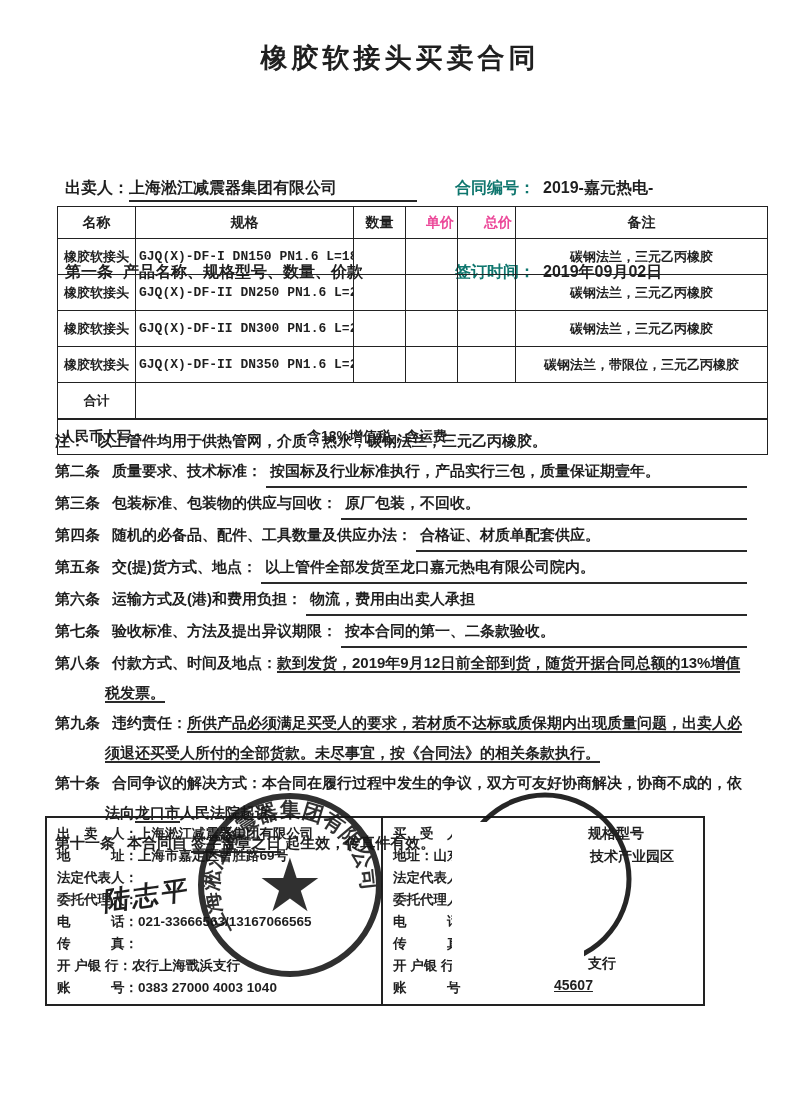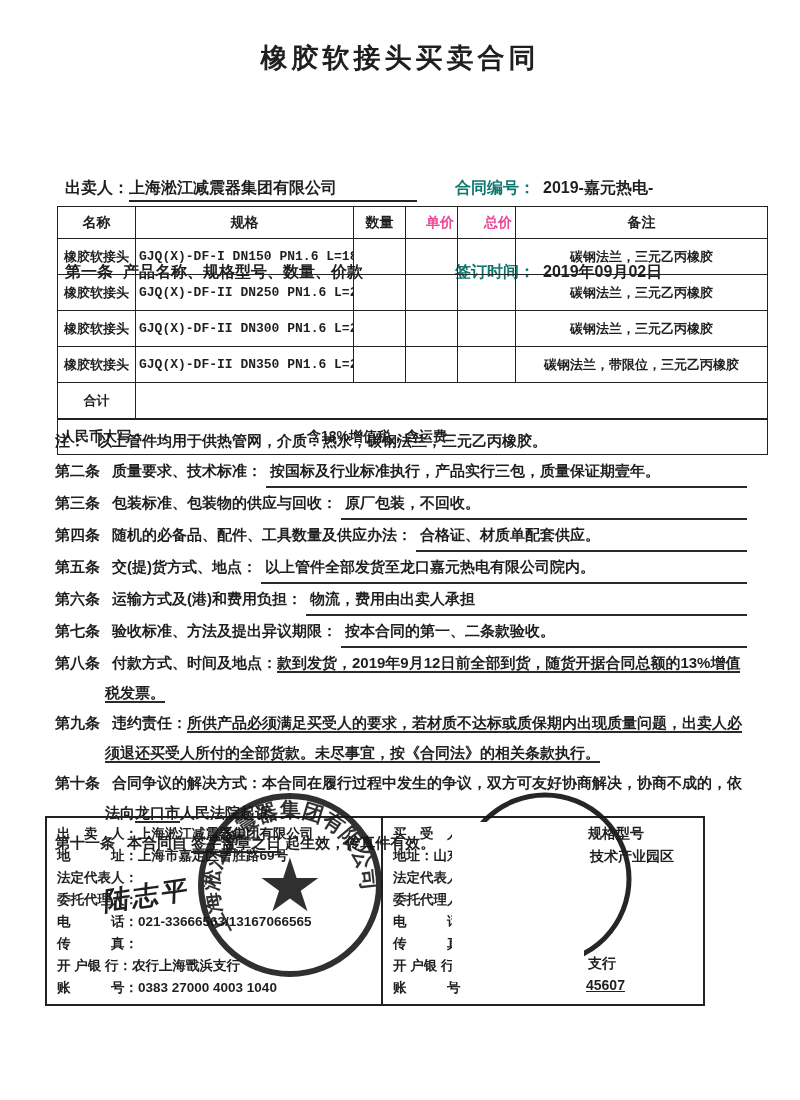--- a/index.html
+++ b/index.html
@@ -53,21 +53,21 @@
   .sig-row .lab{flex:0 0 auto;}
   .sig-row .val{flex:0 0 auto;}
   
   .stamp-left{position:absolute;left:190px;top:785px;width:200px;height:200px;z-index:6;opacity:.88;}
   .stamp-right{position:absolute;left:456px;top:790px;width:178px;height:178px;z-index:2;opacity:.92;}
   .whiteout{position:absolute;left:452px;top:822px;width:132px;height:160px;background:#fff;z-index:3;}
   .frag{position:absolute;z-index:4;font-size:14px;font-weight:bold;white-space:nowrap;}
   .frag1{left:588px;top:825px;}
   .frag2{left:590px;top:848px;}
   .frag3{left:588px;top:955px;}
-  .frag4{left:586px;top:977px;text-decoration:underline;}
+  .frag4{left:554px;top:977px;text-decoration:underline;}
   .handwriting{position:absolute;left:104px;top:878px;z-index:6;font-size:26px;
     font-weight:bold;transform:rotate(-8deg) skewX(-10deg);letter-spacing:3px;
     font-family:"DejaVu Serif","Liberation Serif",serif;}
 </style>
 </head>
 <body>
 
 <div class="page">
 
   <div class="title">橡胶软接头买卖合同</div>

